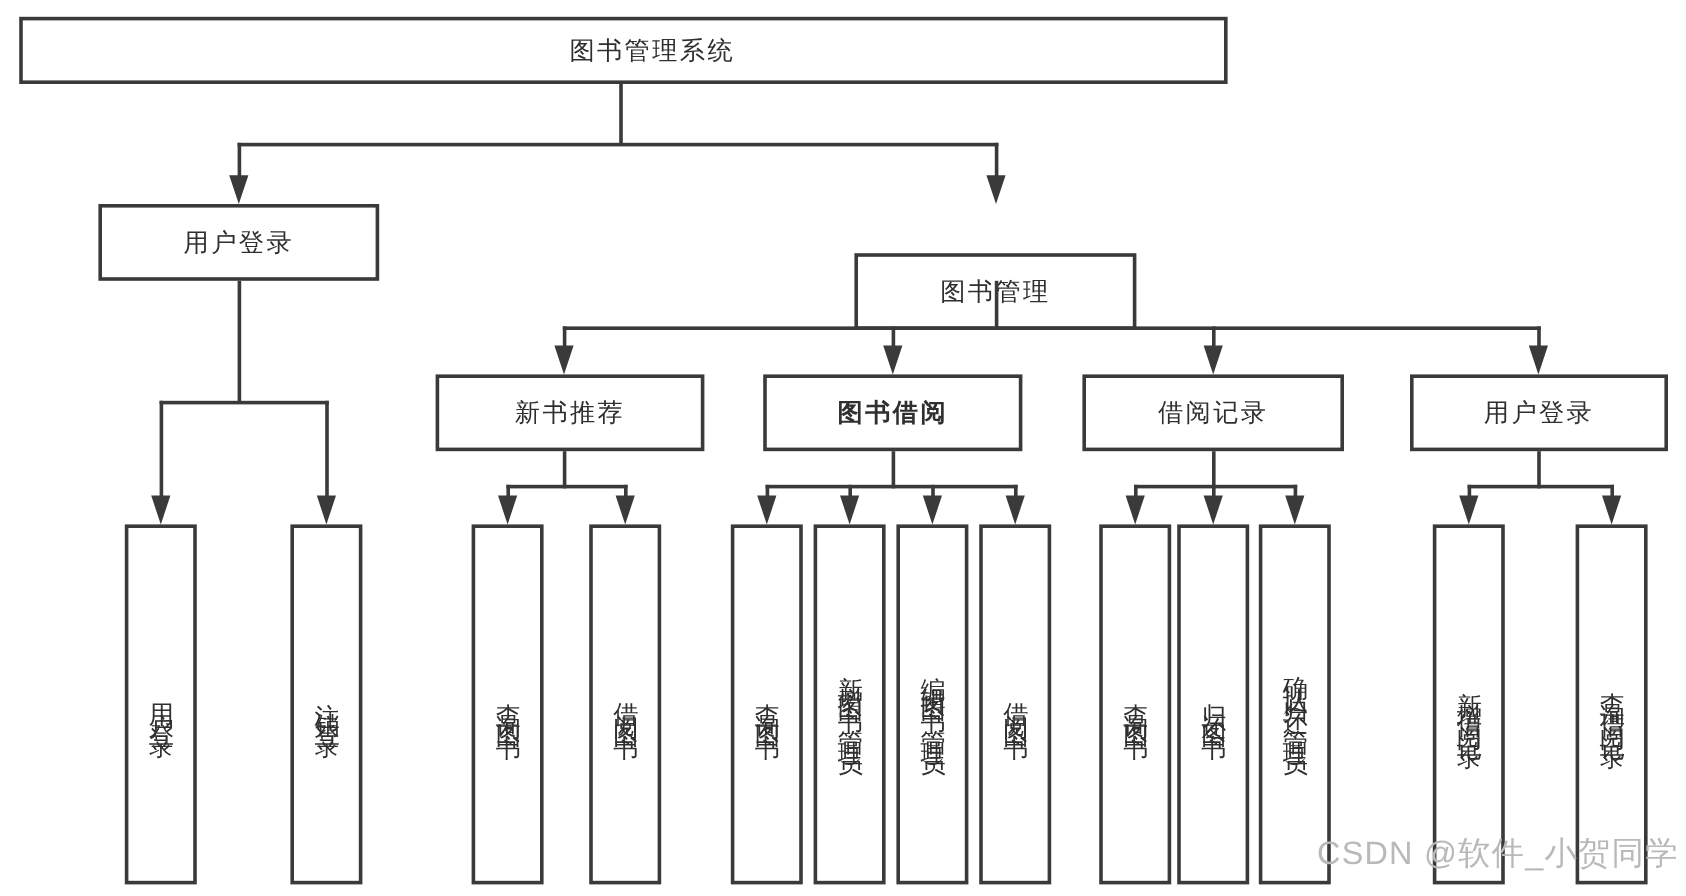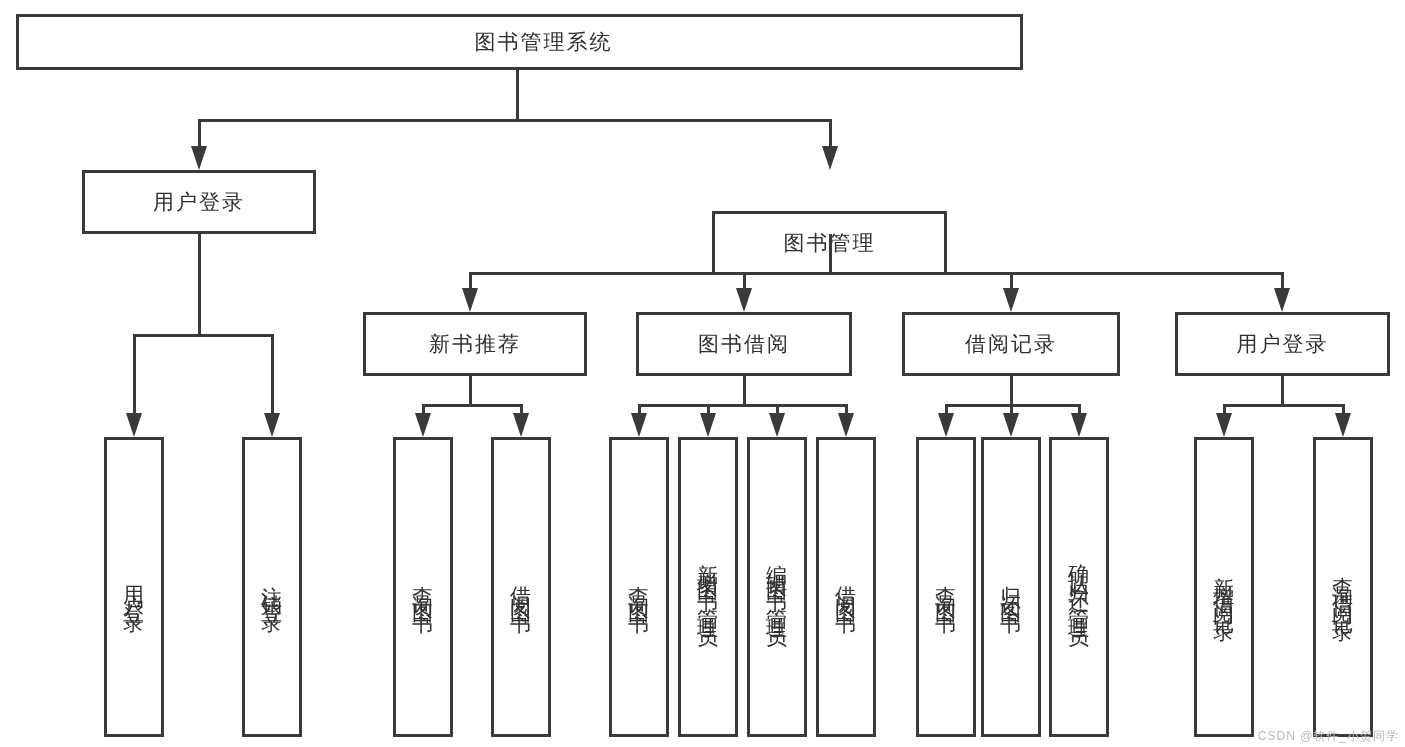--- a/index.html
+++ b/index.html
@@ -29,40 +29,40 @@
   }
   .hline,.vline{position:absolute; background:var(--line);}
   .hline{height:3px;}
   .vline{width:3px;}
   .ar{
     position:absolute; width:0; height:0;
     border-left:8px solid transparent; border-right:8px solid transparent;
     border-top:24px solid var(--line);
   }
   #watermark{
-    position:absolute; right:6px; bottom:2px;
-    font-size:12px; color:var(--watermark); letter-spacing:1px;
+    position:absolute; right:6px; bottom:18px;
+    font-size:27px; color:var(--watermark); letter-spacing:1px;
     white-space:nowrap;
     margin-top:20px;
   }
 </style>
 </head>
 <body>
 
 <div id="stage">
 
   <div class="box" style="left:16px; top:14px; width:1007px; height:56px;padding-left:48px;">图书管理系统</div>
 
   <div class="box" style="left:82px; top:170px; width:234px; height:64px;">用户登录</div>
 
   <div class="box" style="left:712px; top:170px; width:235px; height:64px;margin-top:41px;">图书管理</div>
 
   <div class="box" style="left:363px; top:312px; width:224px; height:64px;">新书推荐</div>
 
-  <div class="box" style="left:636px; top:312px; width:216px; height:64px;">图书借阅</div>
+  <div class="box" style="left:636px; top:312px; width:216px; height:64px;font-weight:bold;">图书借阅</div>
 
   <div class="box" style="left:902px; top:312px; width:218px; height:64px;">借阅记录</div>
 
   <div class="box" style="left:1175px; top:312px; width:215px; height:64px;">用户登录</div>
 
   <div class="vbox" style="left:104px; top:437px; width:60px; height:300px;">
     <span class="vtext">用户登录</span>
   </div>
   <div class="vbox" style="left:242px; top:437px; width:60px; height:300px;">
     <span class="vtext">注销登录</span>

